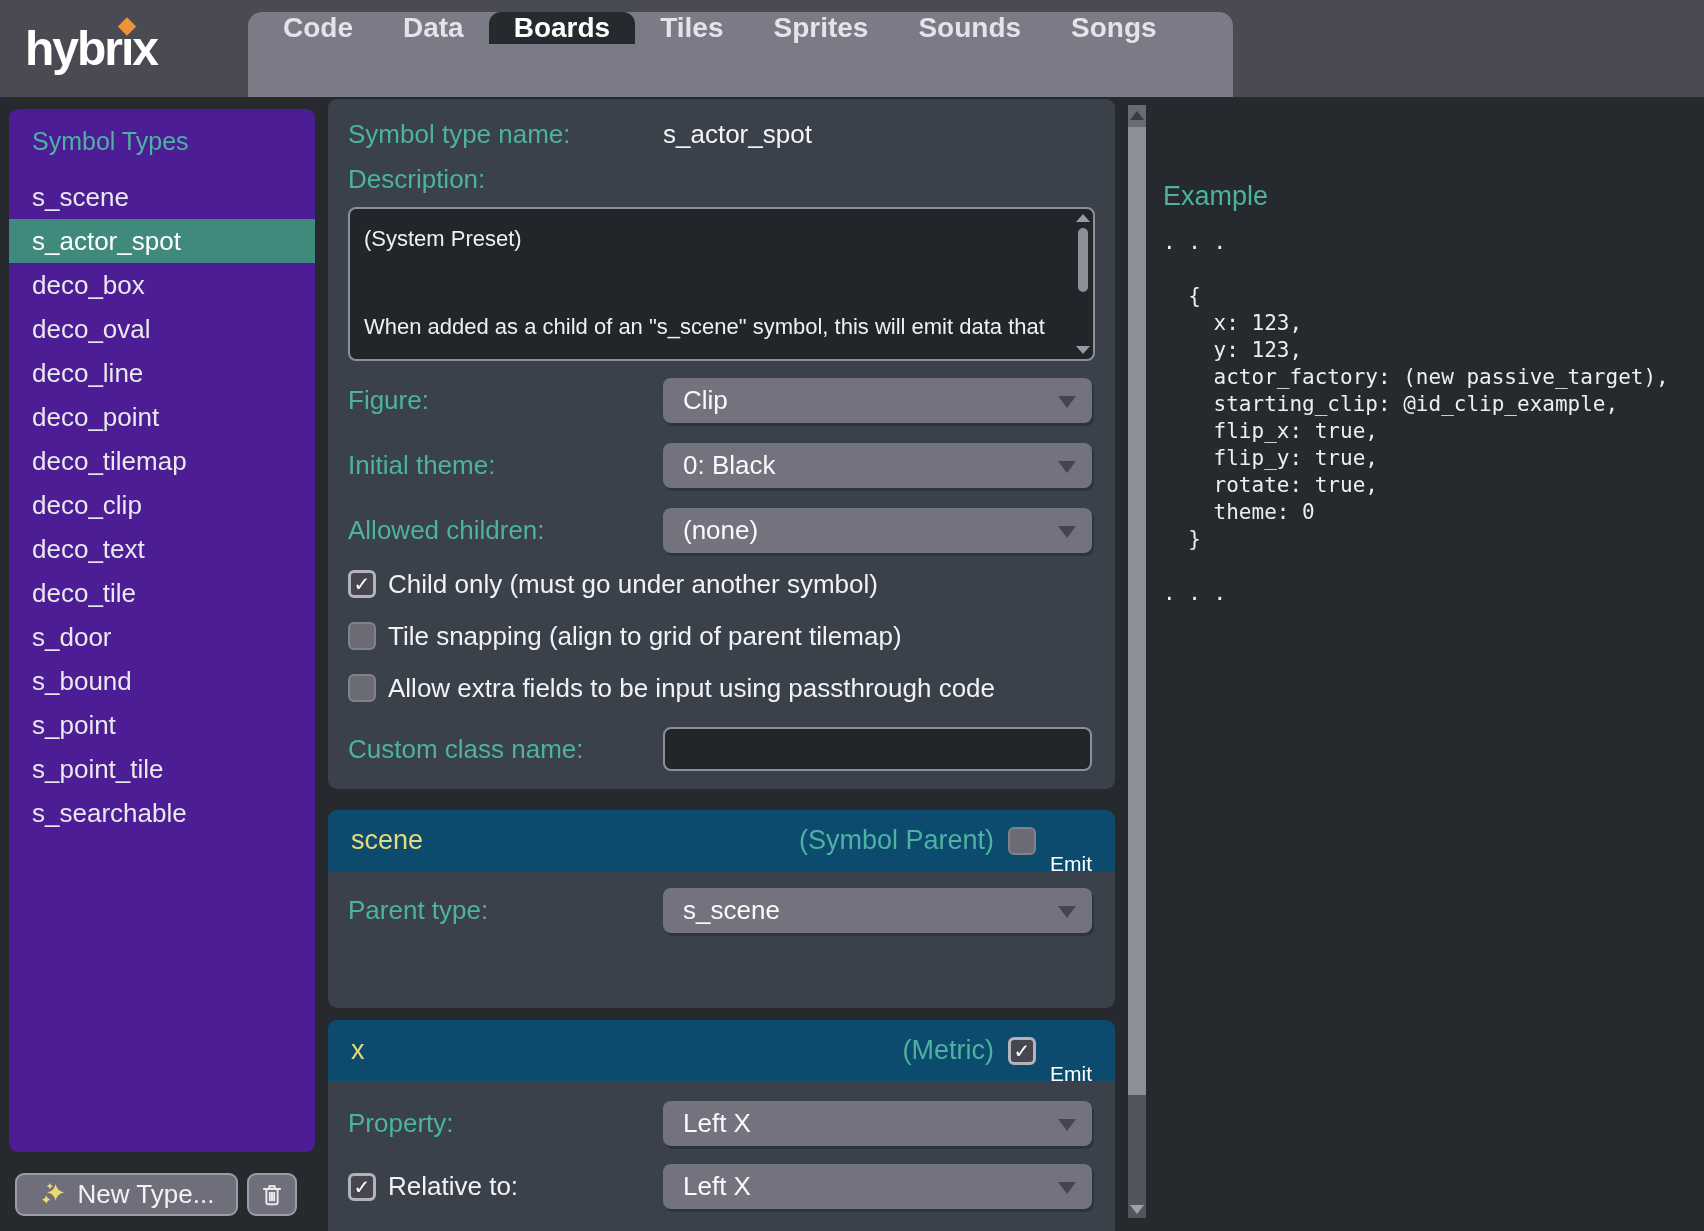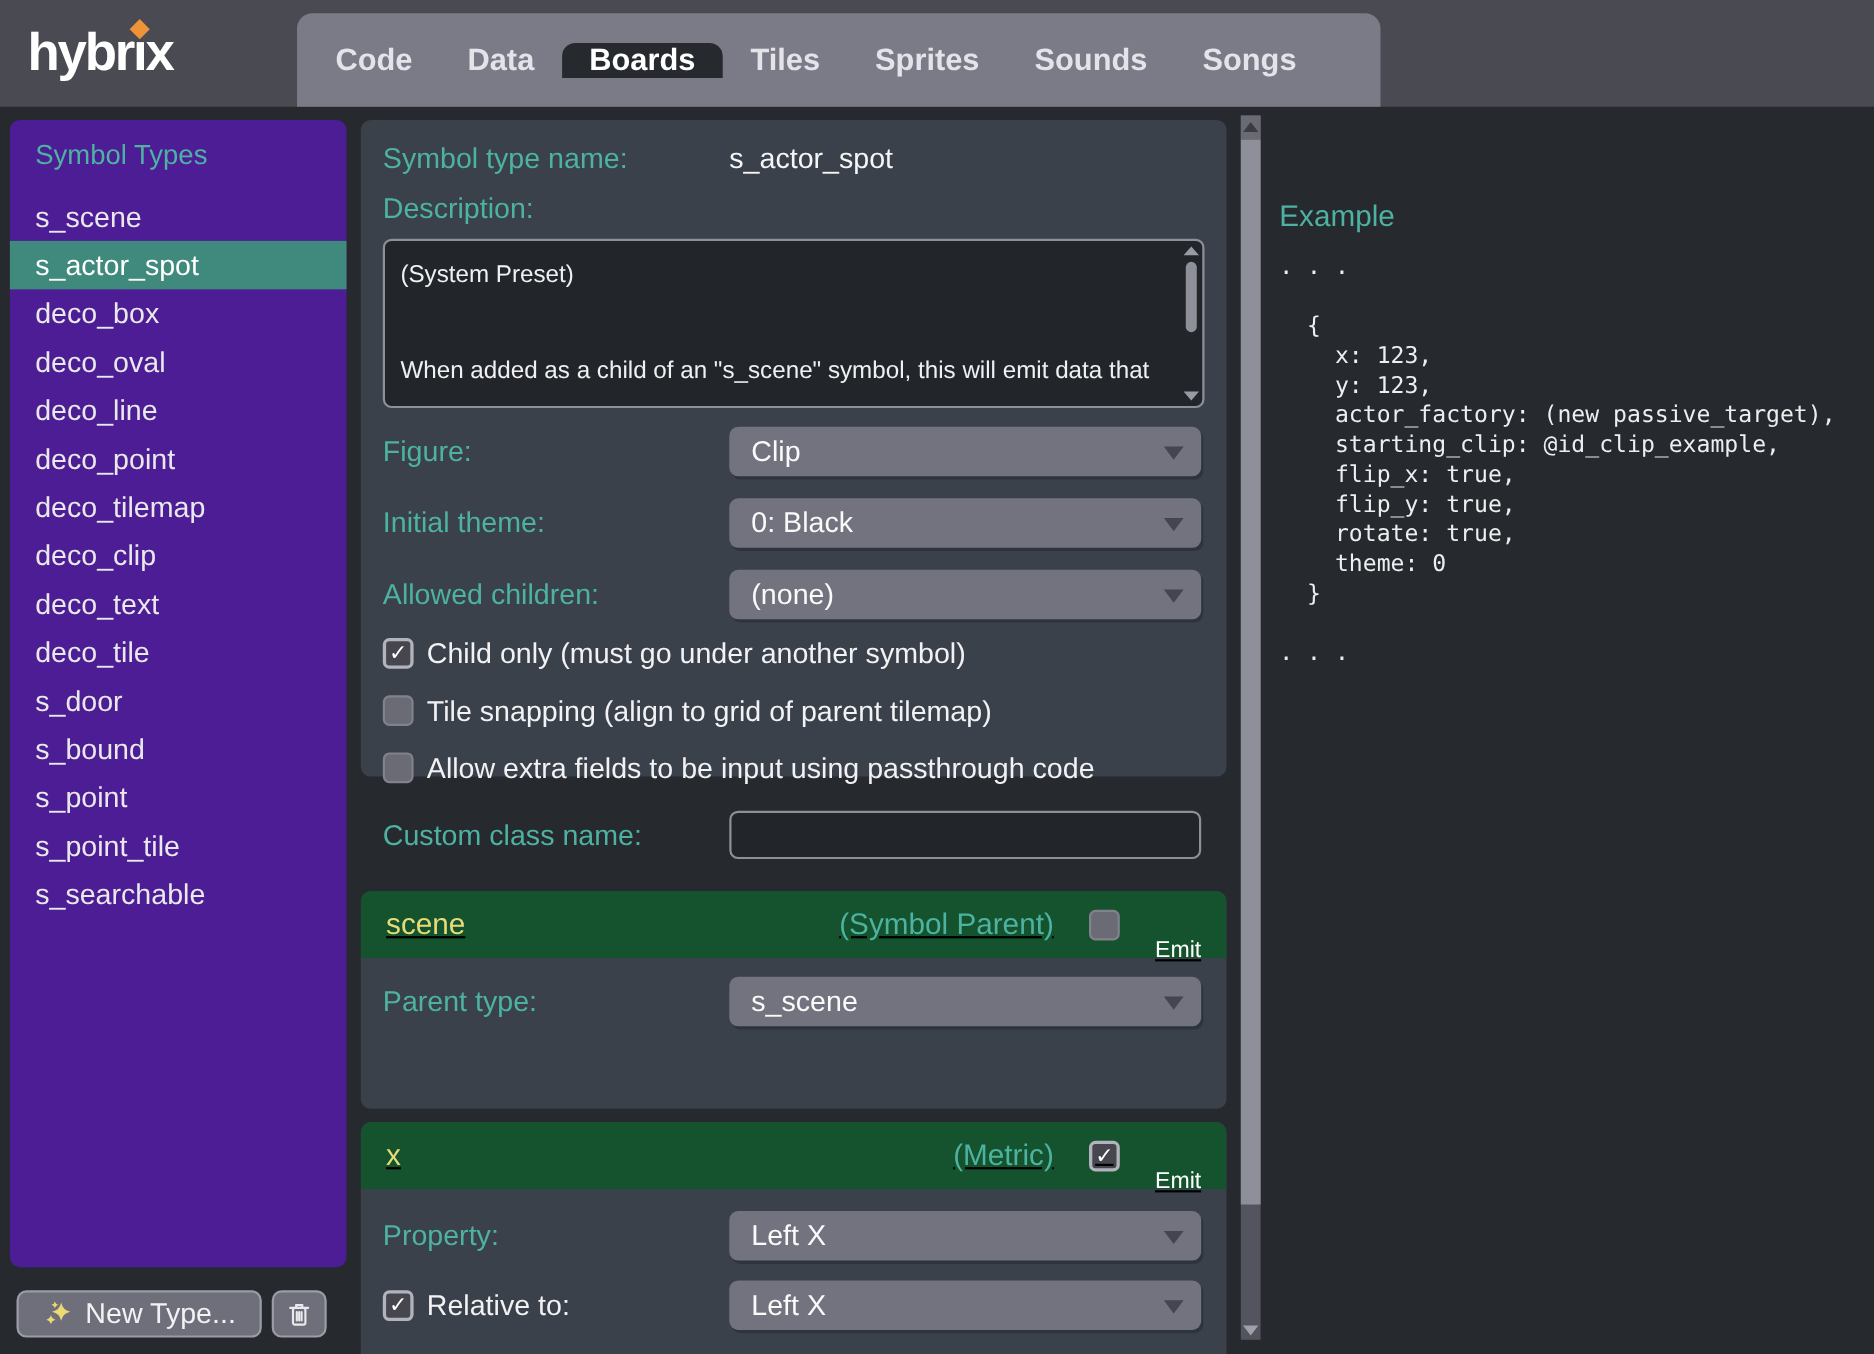--- a/index.html
+++ b/index.html
@@ -8,22 +8,22 @@
        -webkit-font-smoothing:antialiased;}
   .stage{position:absolute;inset:0;background:#26292d;}
 
   
   .navbar{position:absolute;left:0;top:0;width:1704px;height:97px;background:#4a4a52;}
   .logo{position:absolute;left:25px;top:0;height:97px;display:flex;align-items:center;
         color:#ffffff;font-size:48px;font-weight:700;letter-spacing:-2px;}
   .i-wrap{position:relative;display:inline-block;}
   .diamond{position:absolute;top:-1px;left:50%;width:13px;height:13px;background:#ee9338;
            transform:translateX(-50%) rotate(45deg);}
-  .tabbar{position:absolute;left:270px;top:12px;bottom:0;width:965px;background:#7b7b87;
-          border-radius:14px 14px 0 0;display:flex;align-items:center;padding:0 10px;}
+  .tabbar{position:absolute;left:248px;top:12px;bottom:0;width:965px;background:#7b7b87;
+          border-radius:14px 14px 0 0;display:flex;align-items:flex-start;padding:0 10px;}
   .tab{display:flex;align-items:center;padding:0 25px;color:#e3e3e9;font-size:28px;
        font-weight:700;cursor:pointer;}
   .tab.active{background:#26292d;color:#ffffff;border-radius:12px 12px 0 0;}
 
   
   .sidebar{position:absolute;left:9px;top:109px;width:306px;height:1043px;
            background:#4c1d95;border-radius:9px;}
   .sidebar-title{padding:18px 0 0 23px;height:28px;line-height:28px;color:#4db2a2;font-size:25px;}
   .symbol-list{margin-top:20px;}
   .symbol-item{height:44px;display:flex;align-items:center;padding-left:23px;
@@ -31,21 +31,21 @@
   .symbol-item.selected{background:#3f8a7d;color:#ffffff;}
   .btn{position:absolute;background:#6f6f7b;border:2px solid #9c9ca7;border-radius:9px;
        display:flex;align-items:center;justify-content:center;cursor:pointer;box-sizing:border-box;}
   .new-type-btn{left:15px;top:1173px;width:223px;height:43px;gap:12px;
                 color:#f2f2f5;font-size:26px;}
   .trash-btn{left:247px;top:1173px;width:50px;height:43px;}
 
   
   .panel{position:absolute;left:328px;width:787px;background:#3a414b;border-radius:9px;
          box-sizing:border-box;}
-  .main-panel{top:109px;height:597px;padding:0 20px;}
+  .main-panel{top:99px;height:690px;padding:0 20px;}
   .scene-panel{top:810px;height:198px;overflow:hidden;}
   .x-panel{top:1020px;height:215px;overflow:hidden;border-radius:9px 9px 0 0;}
 
   .label{color:#4db2a2;font-size:26px;}
   .row{display:flex;align-items:center;}
   .name-row{margin-top:18px;height:34px;}
   .field-label{flex:0 0 315px;}
   .name-value{color:#f5f5f7;font-size:26px;}
 
   .desc-label{margin-top:12px;height:32px;line-height:32px;}
@@ -78,22 +78,22 @@
             justify-content:center;flex:0 0 auto;}
   .checkbox.checked{background:#46464f;border:3px solid #b3b3bd;}
   .checkmark{color:#ffffff;font-size:20px;font-weight:700;line-height:1;}
   .check-label{color:#f2f2f4;font-size:26px;}
 
   .custom-row{margin-top:23px;height:44px;}
   .text-input{flex:0 0 429px;height:44px;background:#22262a;border:2px solid #8f8f99;
               border-radius:8px;box-sizing:border-box;color:#f0f0f2;font-size:25px;
               padding:0 12px;outline:none;font-family:inherit;}
 
-  .section-header{height:61px;background:#14532d;border-radius:9px 9px 0 0;
-                  display:flex;align-items:center;padding:0 23px;gap:32px;text-decoration:underline;}
+  .section-header{height:61px;background:#0c4a6e;border-radius:9px 9px 0 0;
+                  display:flex;align-items:center;padding:0 23px;gap:14px;}
   .section-name{color:#e7da78;font-size:27px;}
   .section-spacer{flex:1;}
   .section-kind{color:#4db2a2;font-size:27px;}
   .emit-label{color:#ffffff;font-size:21px;margin-top:47px;}
   .section-body{padding:0 20px;}
   .left-group{flex:0 0 315px;display:flex;align-items:center;gap:12px;}
   .white-label{color:#f2f2f4;font-size:26px;}
 
   
   .scrollbar{position:absolute;left:1128px;top:105px;width:18px;height:1113px;

